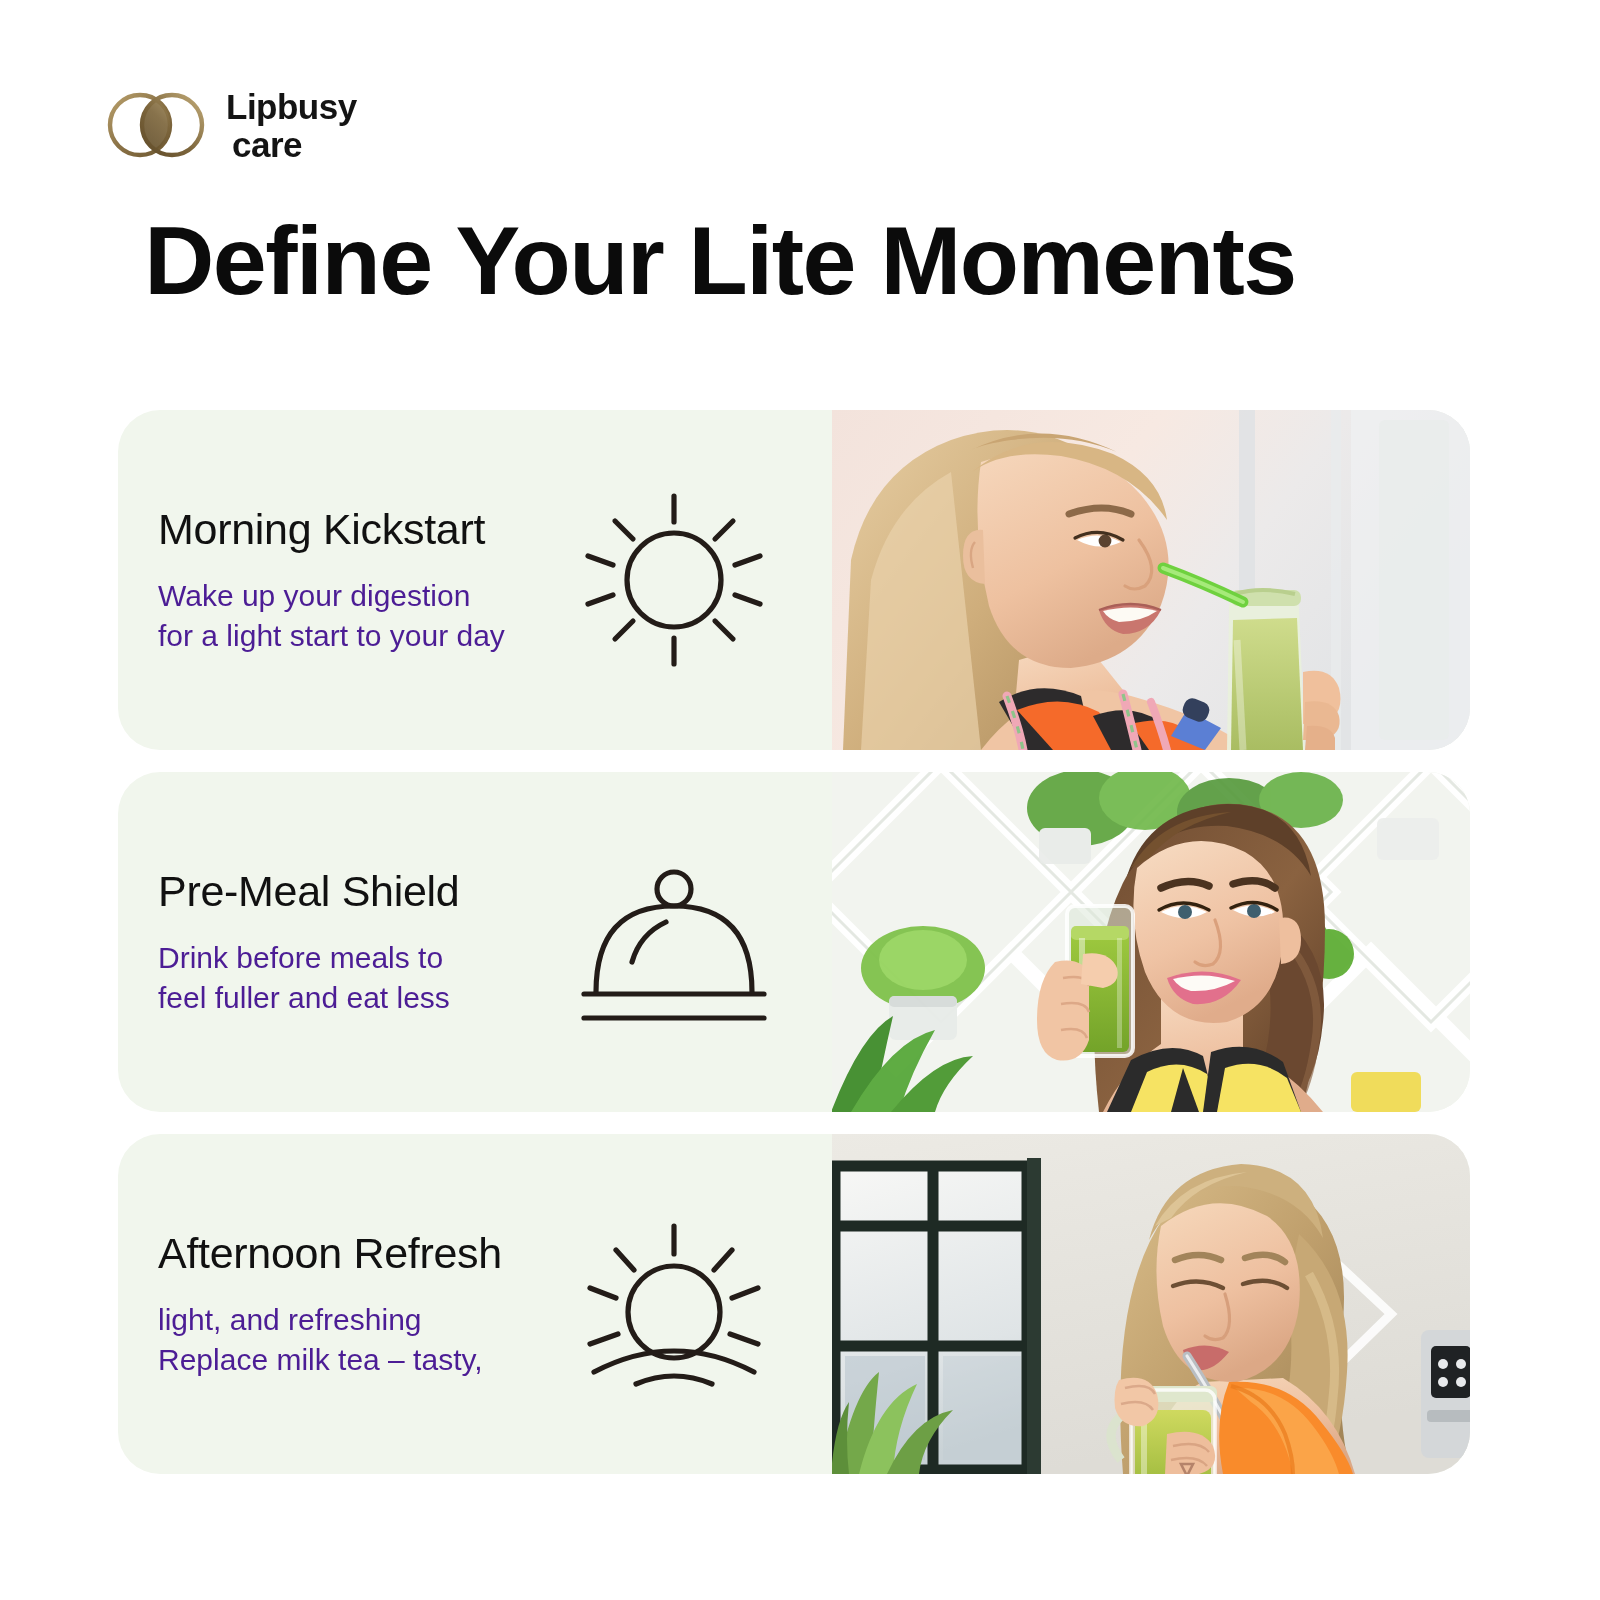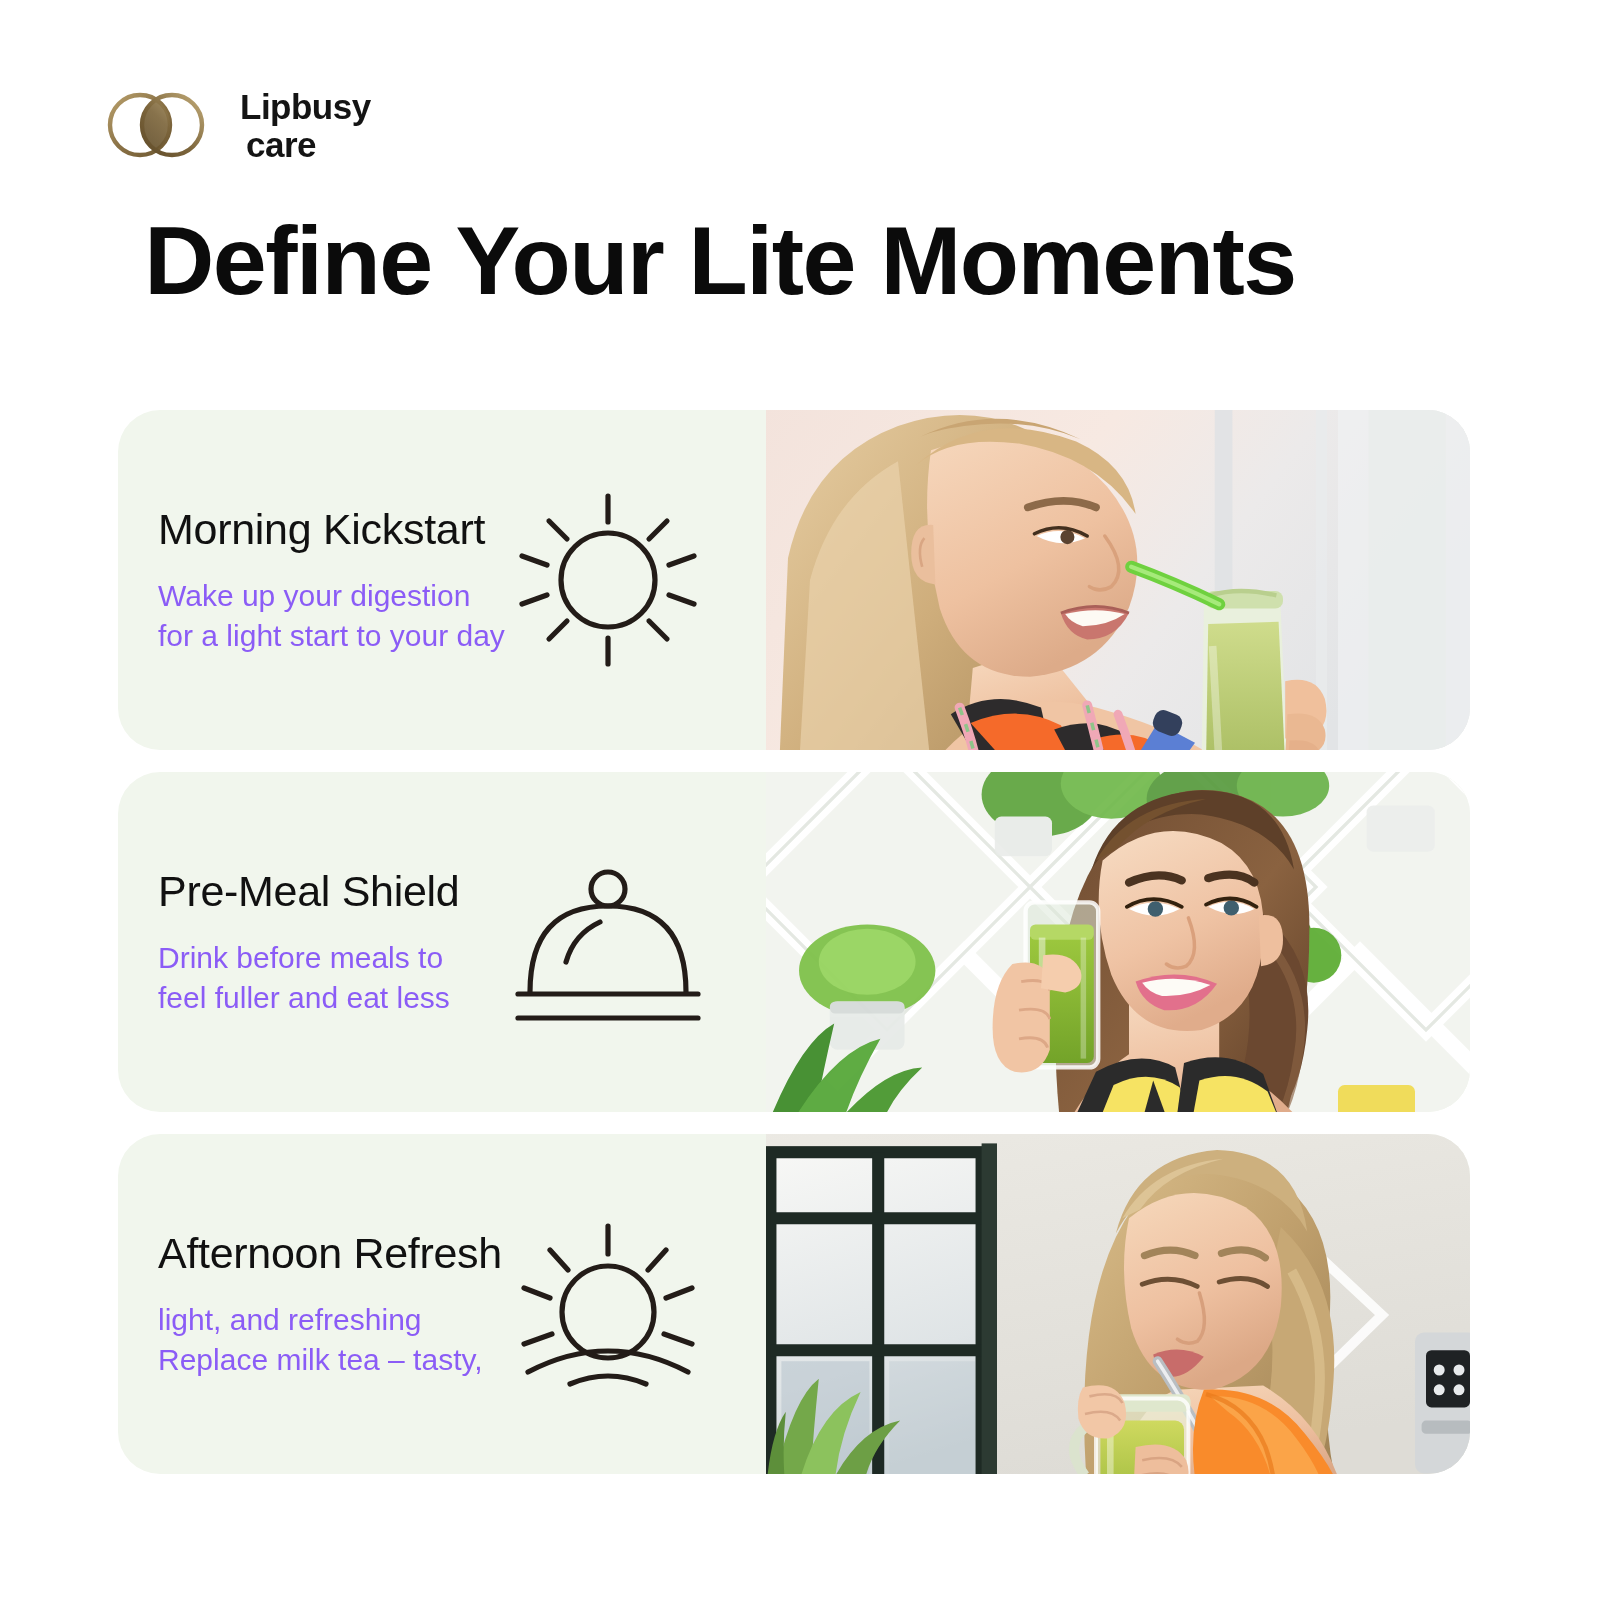--- a/index.html
+++ b/index.html
@@ -15,21 +15,21 @@
     position: relative;
   }
 
   
   .brand {
     position: absolute;
     left: 100px;
     top: 88px;
     display: flex;
     align-items: center;
-    gap: 28px;
+    gap: 14px;
   }
   .brand-mark {
     width: 112px;
     height: 70px;
     flex: none;
   }
   .brand-words {
     display: flex;
     flex-direction: column;
     line-height: 1.0;
@@ -70,41 +70,41 @@
     height: 340px;
     border-radius: 42px;
     overflow: hidden;
     background: #f1f6ed;
     display: flex;
     margin-bottom: 22px;
   }
   .card:last-child { margin-bottom: 12px; }
 
   .card-left {
-    width: 648px;
+    width: 714px;
     flex: none;
     position: relative;
     display: flex;
     flex-direction: column;
     justify-content: center;
   }
   .card-text {
     position: absolute;
     left: 40px;
   }
   .card-title {
     font-size: 43px;
     color: #111111;
     letter-spacing: -0.3px;
     white-space: nowrap;
   }
   .card-sub {
     margin-top: 22px;
     font-size: 30px;
-    color: #8b5cf6;
+    color: #4c1d95;
     line-height: 1.32;
     white-space: nowrap;
   }
   .card-icon {
     position: absolute;
     right: 58px;
     top: 50%;
     transform: translateY(-50%);
     width: 200px;
     height: 200px;

